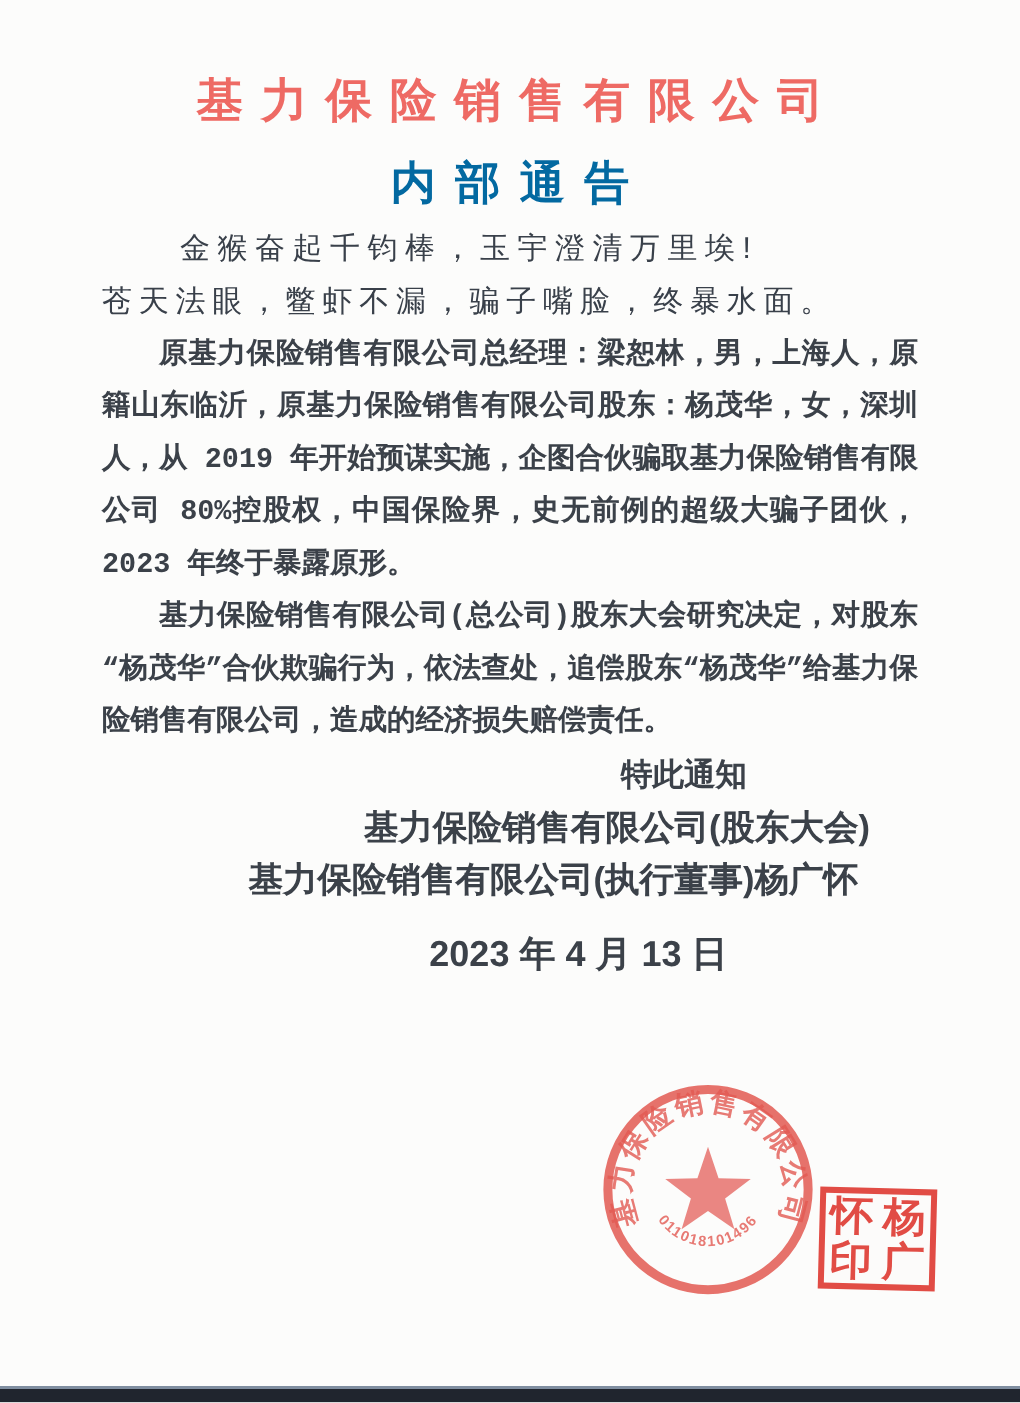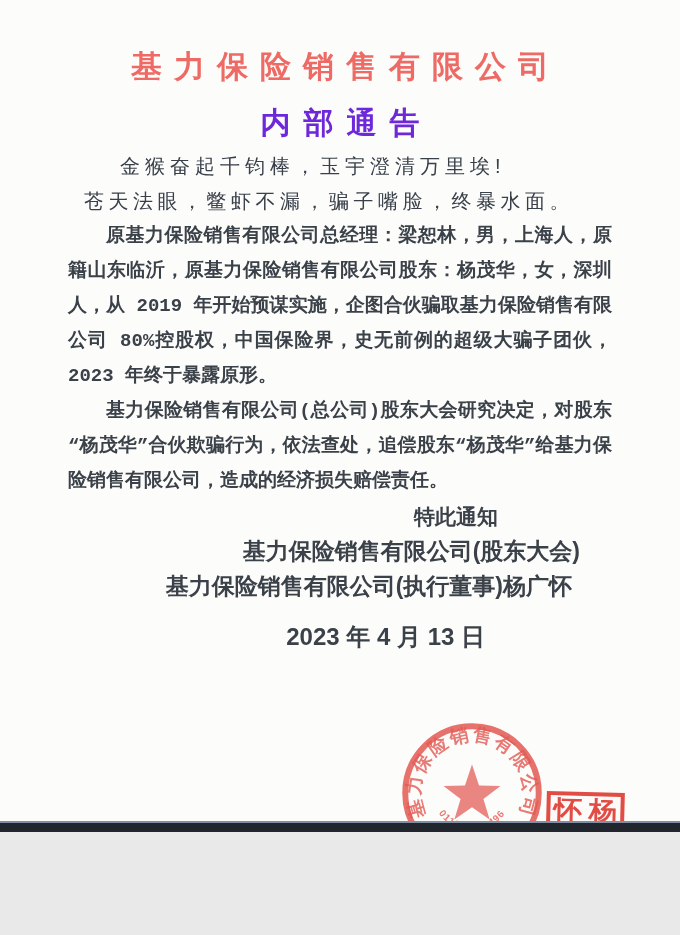--- a/index.html
+++ b/index.html
@@ -4,21 +4,21 @@
 <style>
   html,body{margin:0;padding:0;}
   body{
     width:680px;height:935px;
     background:#e9e9e9;
     font-family:"Liberation Sans","DejaVu Sans",sans-serif;
     -webkit-font-smoothing:antialiased;
   }
   .page{
     position:relative;
-    width:680px;height:832px;
+    width:680px;height:935px;
     background:#fcfcfb;
     overflow:hidden;
     color:#3b4149;
   }
   .doc{padding:0 68px;}
 
   .title{
     margin:50px 0 0 0;
     text-align:center;
     font-size:31px;
@@ -28,34 +28,34 @@
     color:#ee6a64;
     line-height:34px;
   }
   .subtitle{
     margin:22px 0 0 0;
     text-align:center;
     font-size:30px;
     font-weight:bold;
     letter-spacing:13px;
     text-indent:13px;
-    color:#6d28d9;
+    color:#0369a1;
     line-height:34px;
   }
 
   .lead{
     font-size:20px;
     font-weight:normal;
     line-height:35px;
     margin:0;
     white-space:nowrap;
     color:#39404a;
   }
   .lead1{margin-top:9px;margin-left:52px;letter-spacing:5px;}
-  .lead2{margin-left:16px;letter-spacing:4.5px;}
+  .lead2{margin-left:0;letter-spacing:4.5px;}
 
   .para{
     margin:0;
     font-size:19px;
     font-weight:600;
     line-height:35px;
     text-align:justify;
     text-justify:inter-character;
     text-indent:2em;
     color:#3b4149;

